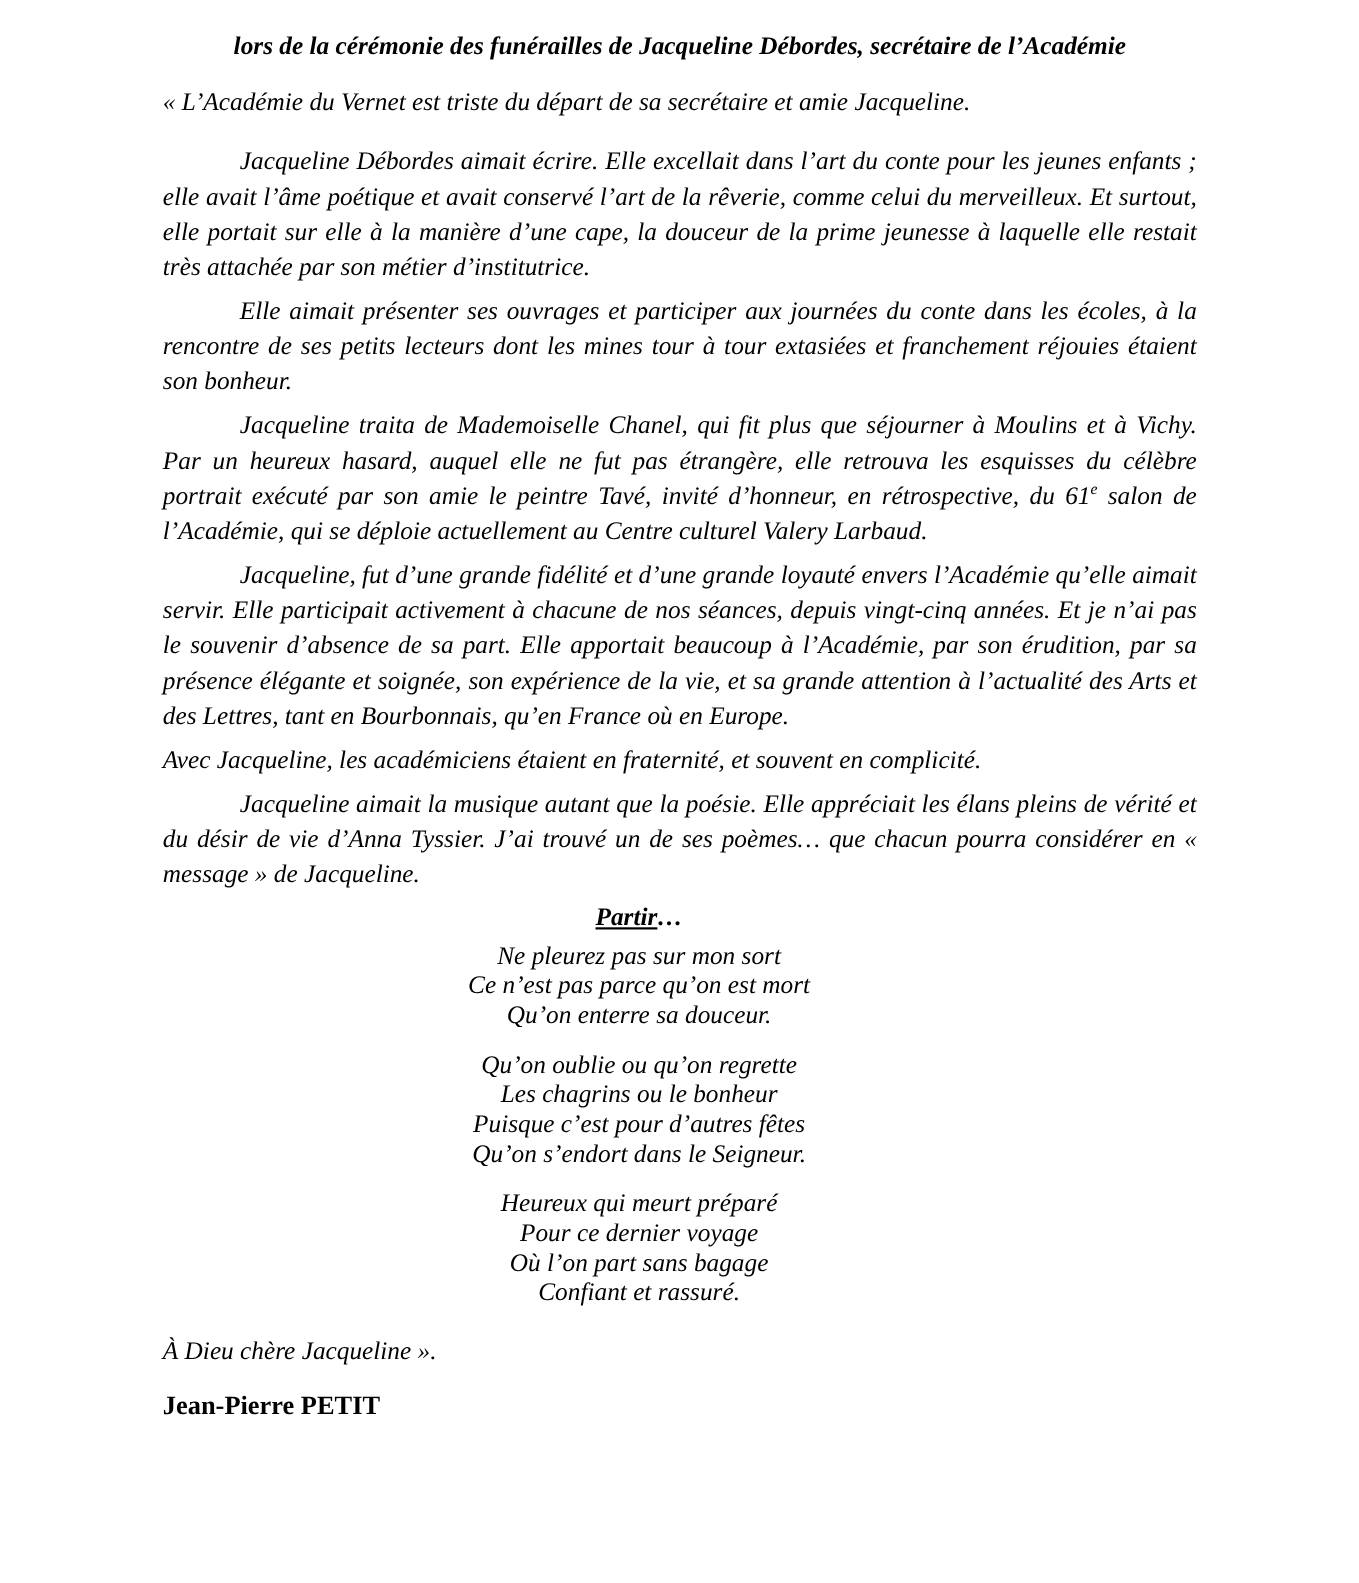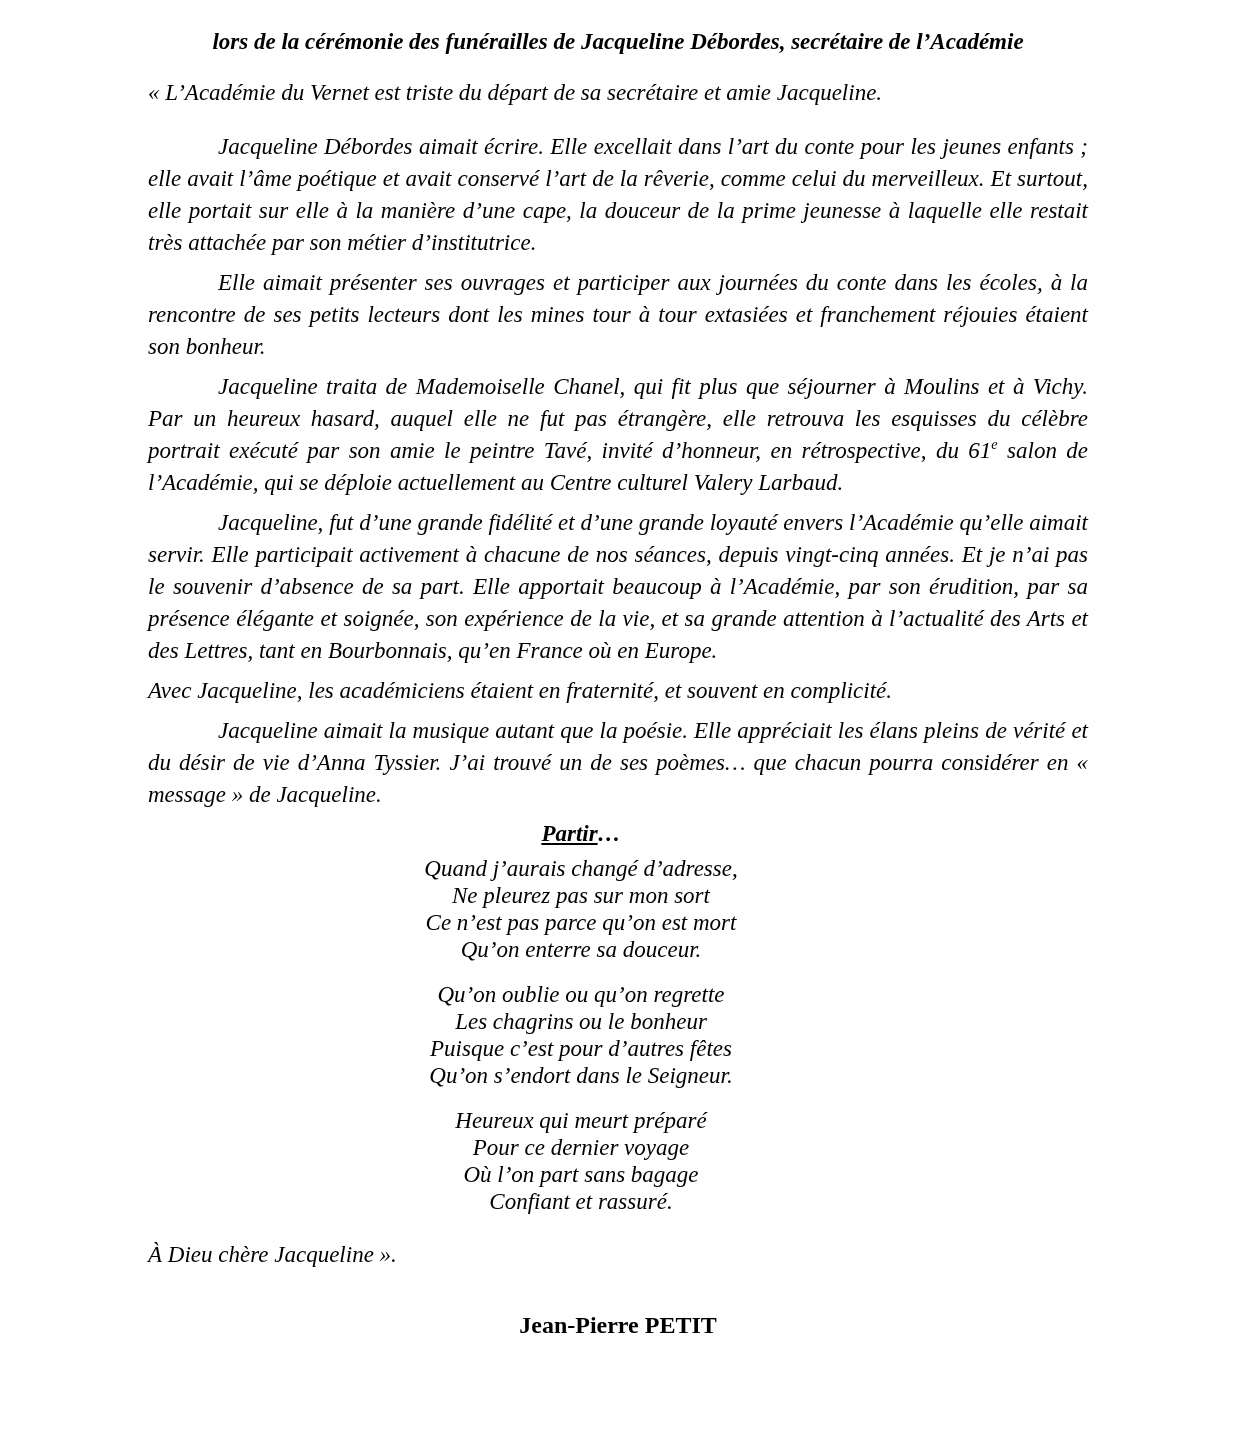--- a/index.html
+++ b/index.html
@@ -64,22 +64,22 @@
   .stanza:last-of-type {
     margin-bottom: 24px;
   }
   .closing-1 {
     margin-bottom: 16px;
   }
   .closing-2 {
     margin-bottom: 0;
   }
   .signature {
-    margin-top: 40px;
-    text-align: center;
+    margin-top: 20px;
+    text-align: left;
     font-style: normal;
     font-weight: bold;
     font-size: 24px;
     line-height: 28px;
   }
 </style>
 </head>
 <body>
 
 <div class="page">
@@ -99,21 +99,20 @@
   <p class="body indent">Jacqueline, fut d’une grande fidélité et d’une grande loyauté envers l’Académie qu’elle aimait servir. Elle participait activement à chacune de nos séances, depuis vingt-cinq années. Et je n’ai pas le souvenir d’absence de sa part. Elle apportait beaucoup à l’Académie, par son érudition, par sa présence élégante et soignée, son expérience de la vie, et sa grande attention à l’actualité des Arts et des Lettres, tant en Bourbonnais, qu’en France où en Europe.</p>
 
   <p class="body">Avec Jacqueline, les académiciens étaient en fraternité, et souvent en complicité.</p>
 
   <p class="body indent">Jacqueline aimait la musique autant que la poésie. Elle appréciait les élans pleins de vérité et du désir de vie d’Anna Tyssier. J’ai trouvé un de ses poèmes… que chacun pourra considérer en « message » de Jacqueline.</p>
 
   <div class="poem">
     <div class="poem-title"><span class="u">Partir</span><span>…</span></div>
 
     <div class="stanza">
-      <div>Quand j’aurais changé d’adresse,</div>
       <div>Ne pleurez pas sur mon sort</div>
       <div>Ce n’est pas parce qu’on est mort</div>
       <div>Qu’on enterre sa douceur.</div>
     </div>
 
     <div class="stanza">
       <div>Qu’on oublie ou qu’on regrette</div>
       <div>Les chagrins ou le bonheur</div>
       <div>Puisque c’est pour d’autres fêtes</div>
       <div>Qu’on s’endort dans le Seigneur.</div>

